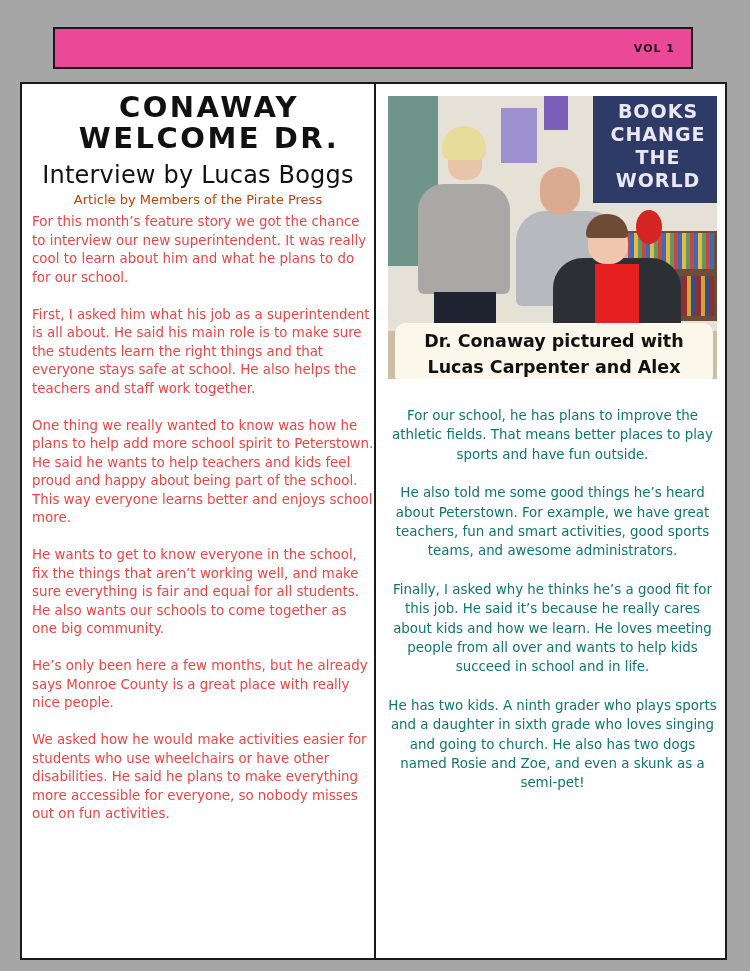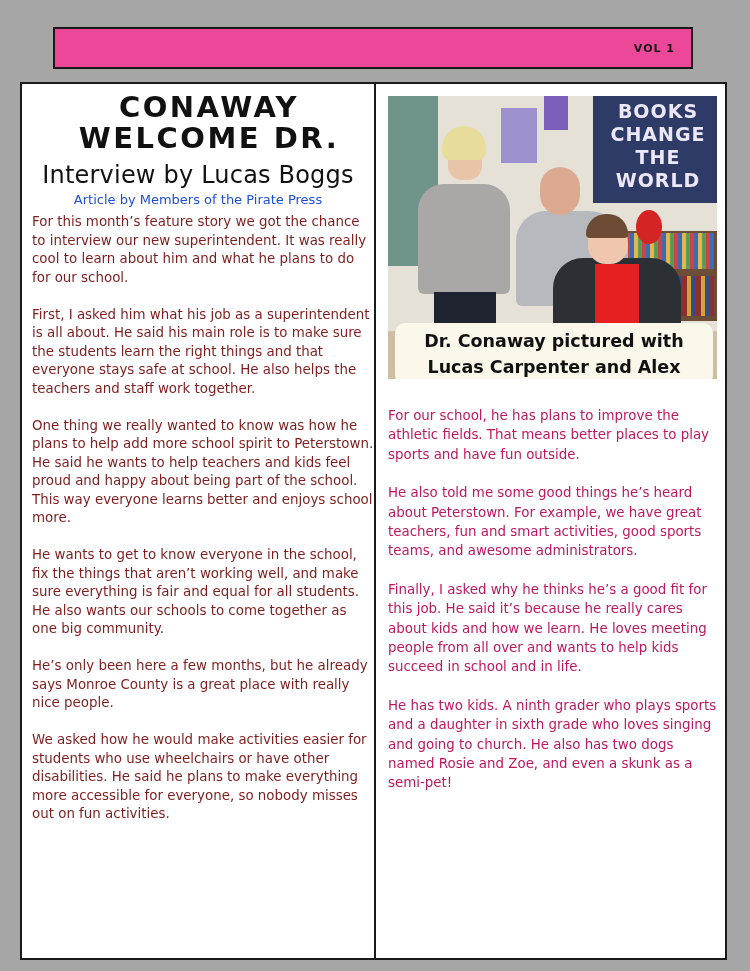--- a/index.html
+++ b/index.html
@@ -31,27 +31,27 @@
   .headline {
     margin:8px 0 0 0; text-align:center; font-family:"DejaVu Sans", sans-serif;
     font-weight:bold; font-size:29px; line-height:31px; letter-spacing:2.5px;
     padding-left:22px; color:#111;
   }
   .byline {
     text-align:center; font-size:24px; font-weight:normal; margin-top:8px;
     line-height:26px; color:#111; letter-spacing:0.2px;
   }
   .credit {
-    text-align:center; font-size:13px; margin-top:4px; color:#1d4ed8;
+    text-align:center; font-size:13px; margin-top:4px; color:#c2410c;
   }
   .left-body {
     padding:6px 0 0 10px; width:342px;
   }
   .para {
-    font-size:13.4px; line-height:18.5px; margin:0 0 18.5px 0; color:#7f1d1d;
+    font-size:13.4px; line-height:18.5px; margin:0 0 18.5px 0; color:#ef4444;
   }
   .photo {
     position:absolute; left:12px; top:12px; width:329px; height:283px;
     overflow:hidden; background:#d9d3c6;
   }
   .ph-wall { position:absolute; left:0; top:0; width:100%; height:100%; background:#e6e1d6; }
   .ph-teal { position:absolute; left:0; top:0; width:50px; height:170px; background:#6f958a; }
   .ph-poster1 { position:absolute; left:113px; top:12px; width:36px; height:55px; background:#9c90cf; }
   .ph-poster2 { position:absolute; left:156px; top:0; width:24px; height:34px; background:#7b5fbb; }
   .ph-banner { position:absolute; left:205px; top:0; width:124px; height:107px; background:#2e3b66; }
@@ -81,21 +81,21 @@
     position:absolute; left:7px; top:227px; width:318px; height:62px;
     background:#fbf7ea; border-radius:10px; text-align:center;
     font-weight:bold; font-size:17.5px; line-height:26px; color:#111;
     padding-top:5px; box-sizing:border-box;
   }
   .caption-dot { color:#e9c23d; }
   .right-body {
     position:absolute; left:12px; top:322px; width:329px;
   }
   .rpara {
-    font-size:13.4px; line-height:19.3px; text-align:left; margin:0 0 19.5px 0; color:#be185d;
+    font-size:13.4px; line-height:19.3px; text-align:center; margin:0 0 19.5px 0; color:#0f766e;
   }
 </style>
 </head>
 <body>
 
 <div class="masthead">
   <span class="vol">VOL 1</span>
 </div>
 
 <div class="page">

